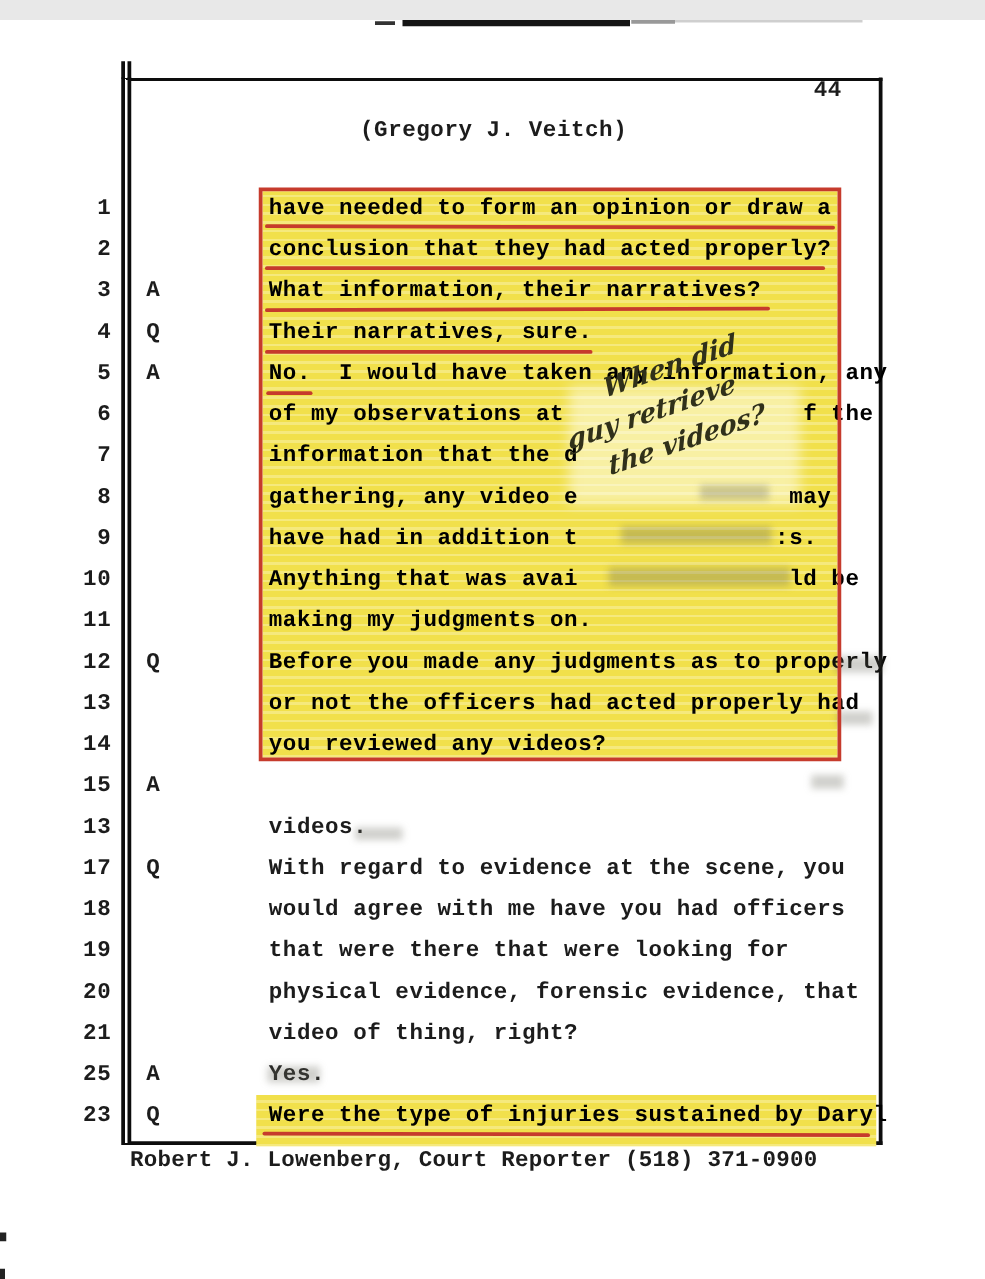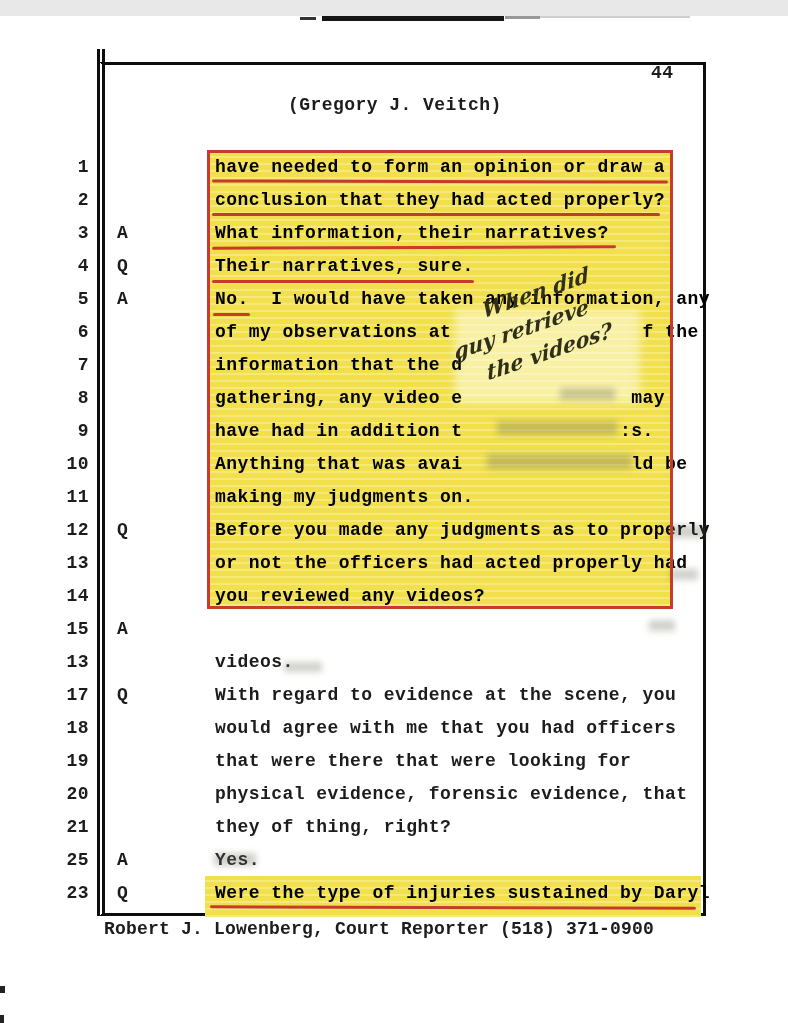--- a/index.html
+++ b/index.html
@@ -167,36 +167,36 @@
         <span class="txt">videos.</span>
       </div>
     <div class="row">
         <span class="num">17</span>
         <span class="spk">Q</span>
         <span class="txt">With regard to evidence at the scene, you</span>
       </div>
     <div class="row">
         <span class="num">18</span>
         <span class="spk"></span>
-        <span class="txt">would agree with me that you had officers</span>
+        <span class="txt">would agree with me have you had officers</span>
       </div>
     <div class="row">
         <span class="num">19</span>
         <span class="spk"></span>
         <span class="txt">that were there that were looking for</span>
       </div>
     <div class="row">
         <span class="num">20</span>
         <span class="spk"></span>
         <span class="txt">physical evidence, forensic evidence, that</span>
       </div>
     <div class="row">
         <span class="num">21</span>
         <span class="spk"></span>
-        <span class="txt">they of thing, right?</span>
+        <span class="txt">video of thing, right?</span>
       </div>
     <div class="row">
         <span class="num">25</span>
         <span class="spk">A</span>
         <span class="txt">Yes.</span>
       </div>
     <div class="row hl">
         <span class="num">23</span>
         <span class="spk">Q</span>
         <span class="txt">Were the type of injuries sustained by Daryl</span>

